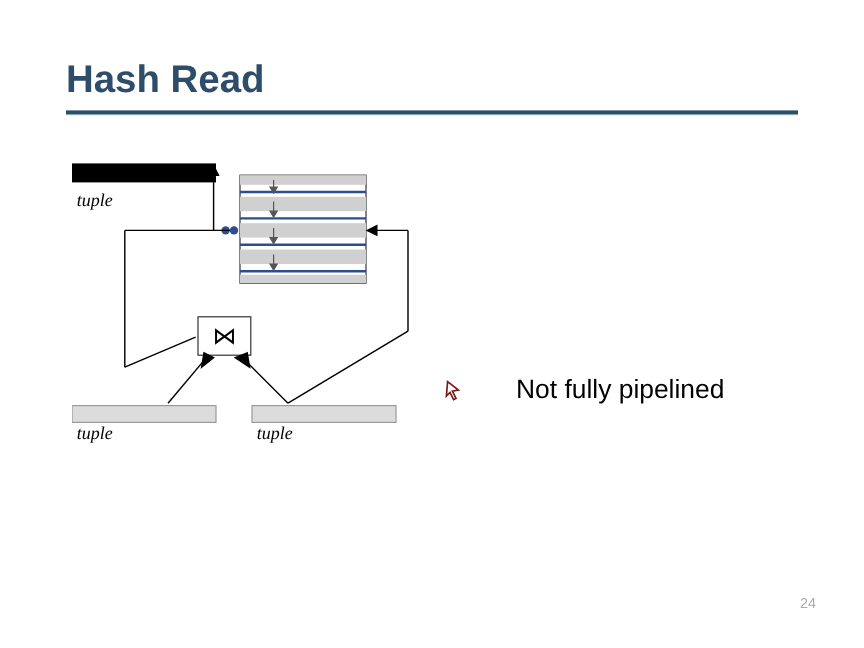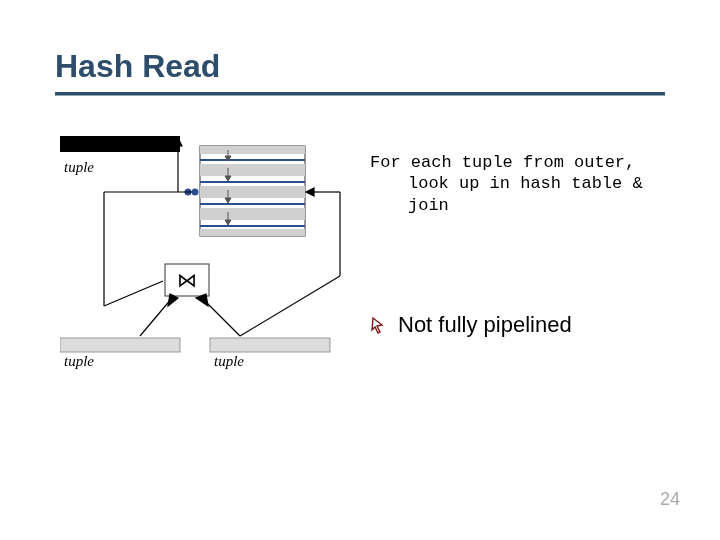--- a/index.html
+++ b/index.html
@@ -56,26 +56,27 @@
     gap: 8px;
   }
   .bullet-icon {
     width: 20px; height: 20px;
     color: #7a1a1a;
   }
   .bullet-text {
     font-family: Verdana, Geneva, sans-serif;
     font-size: 22px;
     color: #000;
+    margin-left: 32px;
   }
   .page-num {
     position: absolute;
     right: 40px;
     bottom: 30px;
-    font-size: 18px;
+    font-size: 12px;
     color: #aaa;
   }
 </style>
 </head>
 <body>
 
 <div class="title">Hash Read</div>
 <div class="rule"></div>
 
 <div class="diagram">
@@ -156,21 +157,20 @@
 
     <rect x="0" y="202" width="120" height="14" fill="#dcdcdc" stroke="#999"></rect>
     <text x="4" y="230" font-family="Georgia, serif" font-style="italic" font-size="15" fill="#000">tuple</text>
 
     <rect x="150" y="202" width="120" height="14" fill="#dcdcdc" stroke="#999"></rect>
     <text x="154" y="230" font-family="Georgia, serif" font-style="italic" font-size="15" fill="#000">tuple</text>
   </svg>
 </div>
 
 <div class="body-text">
-  <p class="indent">For each tuple from outer, look up in hash table &amp; join</p>
 </div>
 
 <div class="bullet-row">
   <span class="bullet-icon">
     <svg width="20" height="20" viewBox="0 0 20 20">
       <path d="M3 3 L12 10 L7 11 L10 17 L8 18 L5 12 L2 15 Z" fill="none" stroke="#7a1a1a" stroke-width="1.4"></path>
     </svg>
   </span>
   <span class="bullet-text">Not fully pipelined</span>
 </div>

